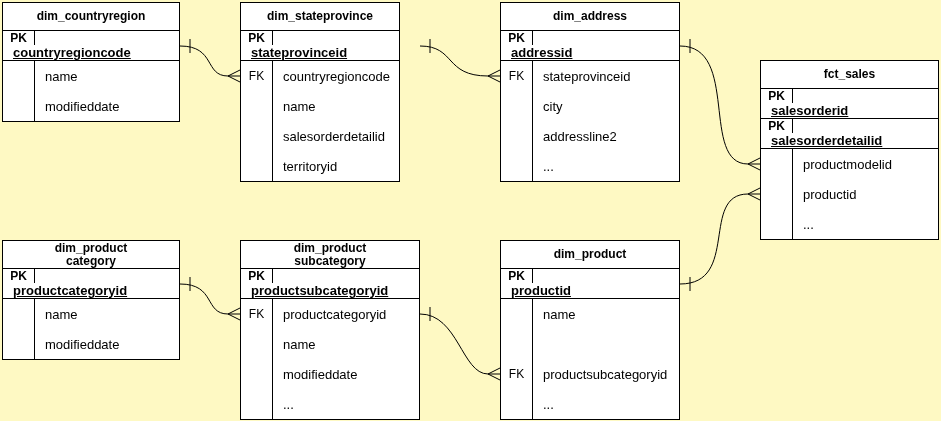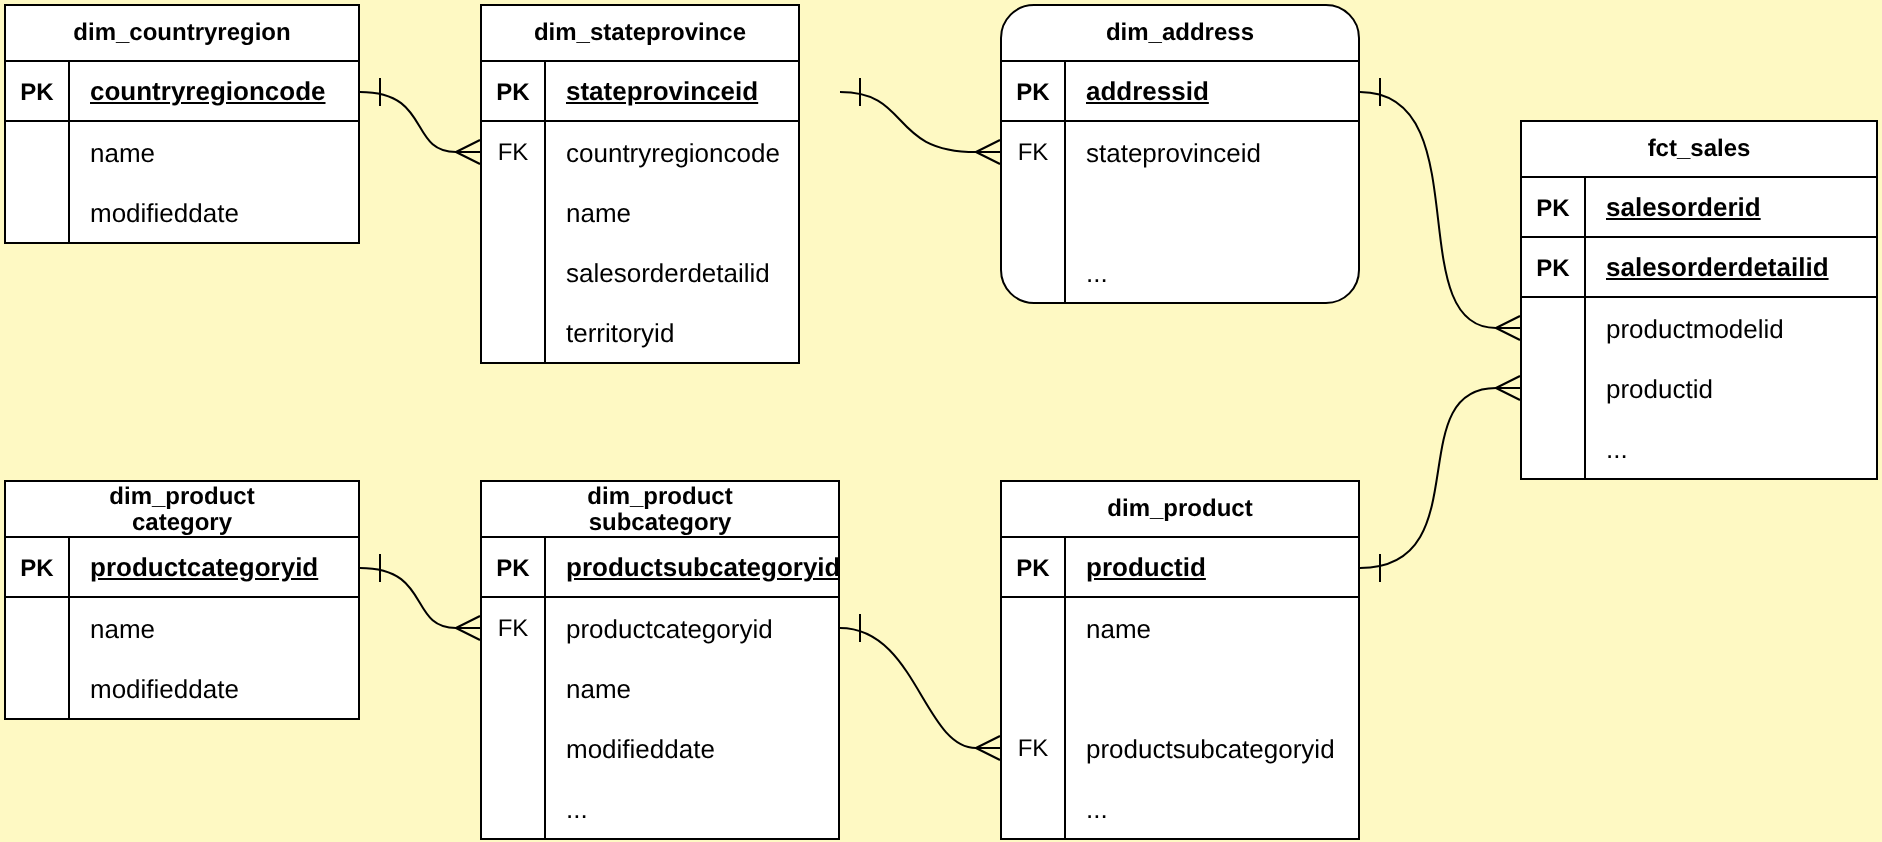--- a/index.html
+++ b/index.html
@@ -13,21 +13,21 @@
     position: absolute; background: #ffffff;
     border: 1px solid #000; box-sizing: border-box;
   }
   .e-title {
     height: 28px; border-bottom: 1px solid #000; box-sizing: border-box;
     display: flex; align-items: center; justify-content: center;
     text-align: center; font-weight: bold; font-size: 12px;
     line-height: 13px; white-space: pre-line;
   }
   .e-row { display: flex; height: 30px; box-sizing: border-box; }
-  .e-row.pk { border-bottom: 1px solid #000; }
+  .e-row.pk { border-bottom: 1px solid #000; flex-direction: column; }
   .e-key {
     width: 32px; flex: none; border-right: 1px solid #000; box-sizing: border-box;
     display: flex; align-items: center; justify-content: center;
     font-size: 12px;
   }
   .e-row.pk .e-key { font-weight: bold; }
   .e-field {
     flex: 1; display: flex; align-items: center;
     padding-left: 10px; font-size: 13px; overflow: hidden; white-space: nowrap;
   }
@@ -106,32 +106,37 @@
     <div class="e-row">
       <div class="e-key"></div>
       <div class="e-field">salesorderdetailid</div>
     </div>
     <div class="e-row">
       <div class="e-key"></div>
       <div class="e-field">territoryid</div>
     </div>
   </div>
 
-  <div class="entity" style="left:500px; top:2px; width:180px;border-radius:17px;">
+  <div class="entity" style="left:500px; top:2px; width:180px;">
     <div class="e-title">dim_address</div>
     <div class="e-row pk">
       <div class="e-key">PK</div>
       <div class="e-field">addressid</div>
     </div>
     <div class="e-row">
       <div class="e-key">FK</div>
       <div class="e-field">stateprovinceid</div>
     </div>
     <div class="e-row">
       <div class="e-key"></div>
+      <div class="e-field">city</div>
+    </div>
+    <div class="e-row">
+      <div class="e-key"></div>
+      <div class="e-field">addressline2</div>
     </div>
     <div class="e-row">
       <div class="e-key"></div>
       <div class="e-field">...</div>
     </div>
   </div>
 
   <div class="entity" style="left:760px; top:60px; width:179px;">
     <div class="e-title">fct_sales</div>
     <div class="e-row pk">

